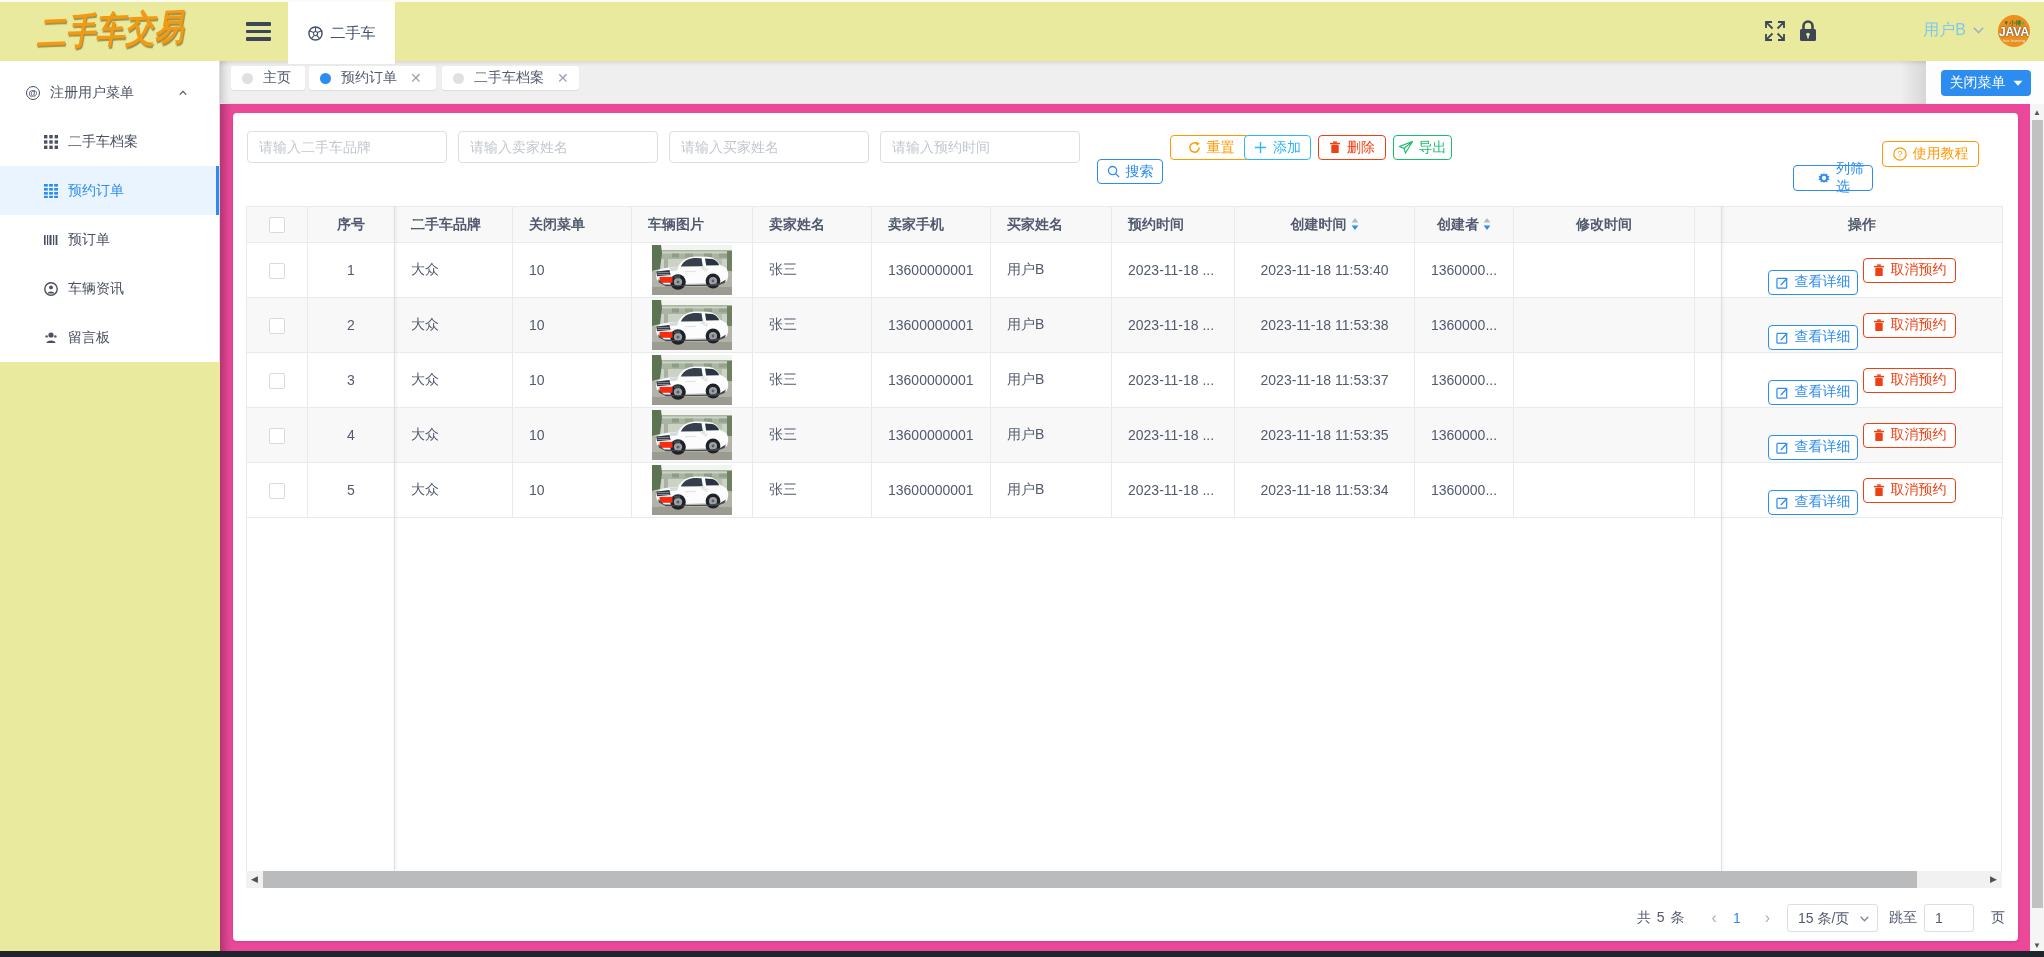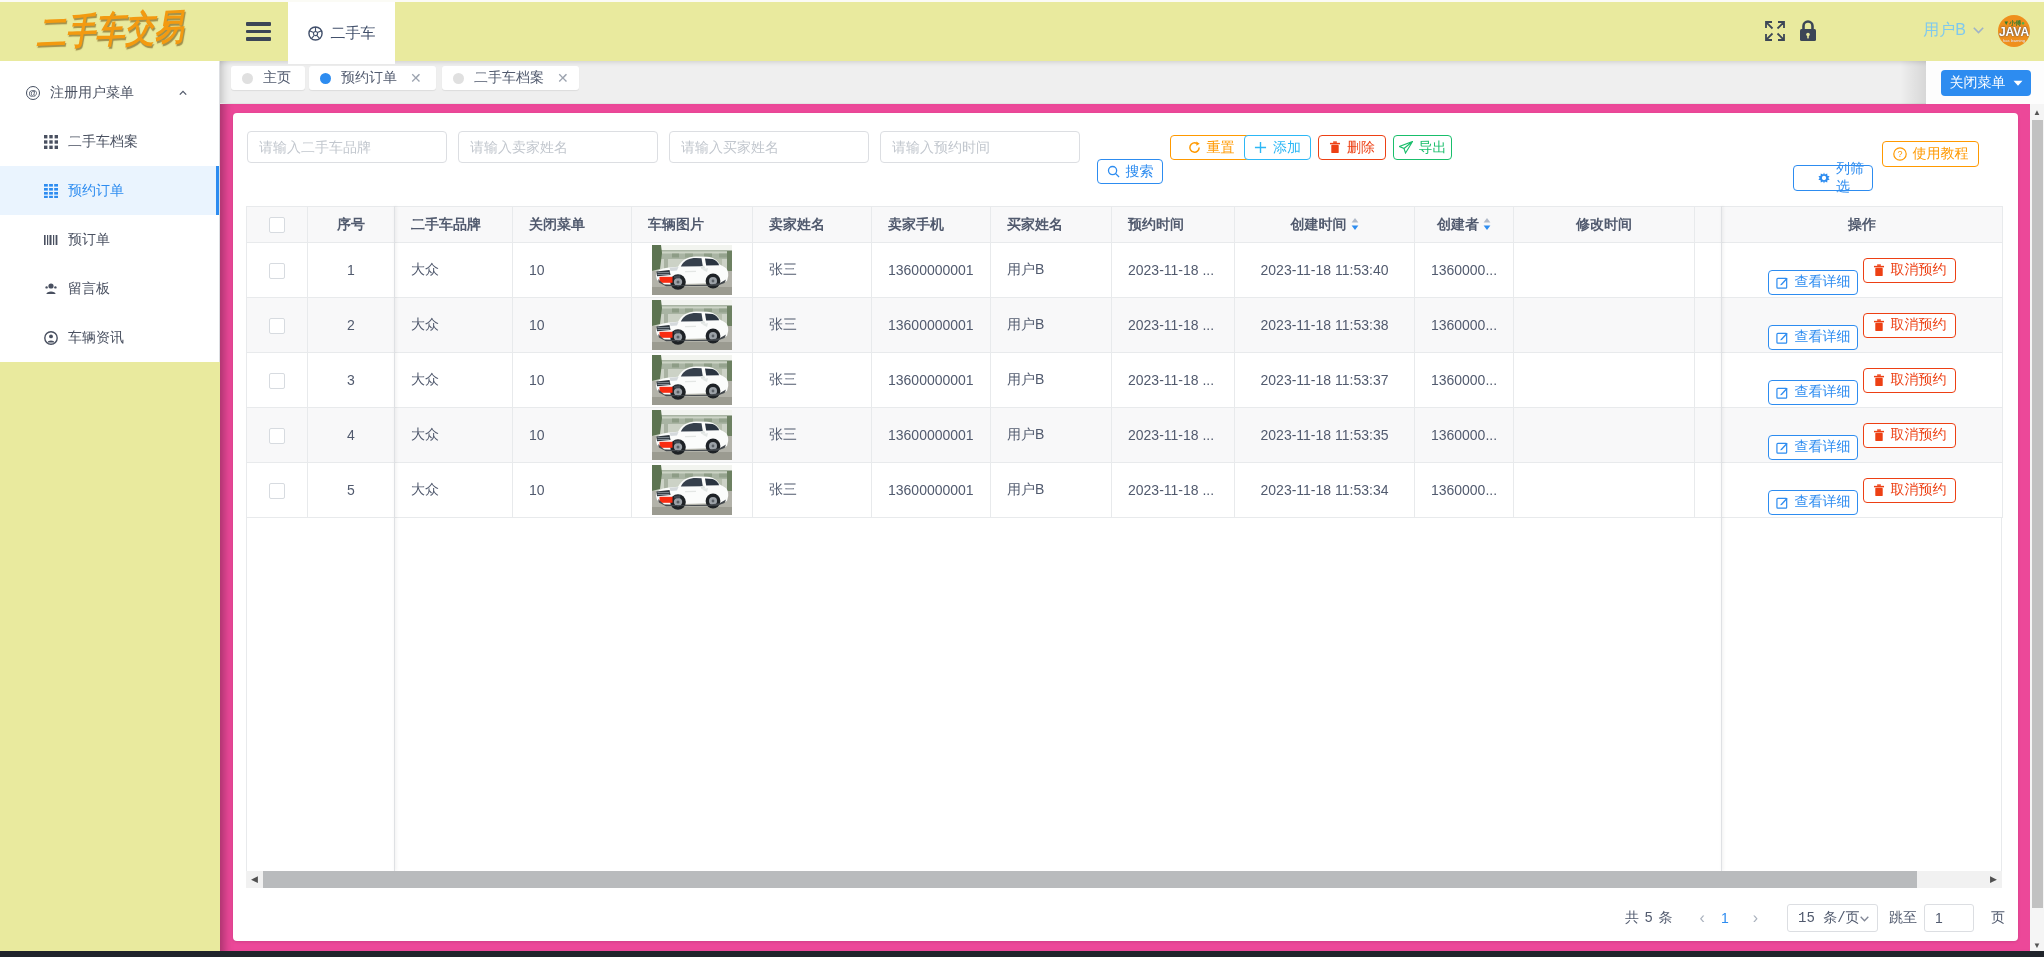--- a/index.html
+++ b/index.html
@@ -145,36 +145,36 @@
             <rect x="3" y="2" width="1.2" height="10"></rect>
             <rect x="5.5" y="2" width="2" height="10"></rect>
             <rect x="9" y="2" width="1.2" height="10"></rect>
             <rect x="11.6" y="2" width="1.8" height="10"></rect>
           </g>
         </svg>
       预订单
     </div>
     <div class="mitem msub">
       <svg class="mi" viewBox="0 0 14 14">
+          <circle cx="7" cy="7" r="6.2" fill="none" stroke="#495060" stroke-width="1.4"></circle>
+          <circle cx="7" cy="5.4" r="1.9" fill="#495060"></circle>
+          <path d="M3.4 11.6 C3.8 8.8 10.2 8.8 10.6 11.6 Z" fill="#495060"></path>
+        </svg>
+      车辆资讯
+    </div>
+    <div class="mitem msub">
+      <svg class="mi" viewBox="0 0 14 14">
           <g fill="#495060">
             <circle cx="7" cy="4" r="2.6"></circle>
             <path d="M2.4 12 C2.4 8.6 11.6 8.6 11.6 12 Z"></path>
             <circle cx="2.6" cy="5.4" r="1.2"></circle>
             <circle cx="11.4" cy="5.4" r="1.2"></circle>
           </g>
         </svg>
       留言板
-    </div>
-    <div class="mitem msub">
-      <svg class="mi" viewBox="0 0 14 14">
-          <circle cx="7" cy="7" r="6.2" fill="none" stroke="#495060" stroke-width="1.4"></circle>
-          <circle cx="7" cy="5.4" r="1.9" fill="#495060"></circle>
-          <path d="M3.4 11.6 C3.8 8.8 10.2 8.8 10.6 11.6 Z" fill="#495060"></path>
-        </svg>
-      车辆资讯
     </div>
   </div>
 </div>
 
 <div id="tophdr">
   <div id="burger">
       <div></div>
       <div></div>
       <div></div>
     </div>
@@ -453,21 +453,21 @@
       <div class="larr">◀</div>
       <div id="hthumb"></div>
       <div class="rarr">▶</div>
     </div>
 
     <div id="pager">
       <span style="letter-spacing:1px;">共 5 条</span>
       <span class="pgarrow" style="margin-left:26px;">‹</span>
       <span style="color:#2d8cf0;margin-left:16px;">1</span>
       <span class="pgarrow" style="margin-left:24px;">›</span>
-      <span class="pgsel" style="margin-left:29px;font-family:Liberation Mono, monospace;">15 条/页 <svg width="9" height="6" viewBox="0 0 9 6" style="position:absolute;right:8px;top:11px;">
+      <span class="pgsel" style="margin-left:17px;">15 条/页 <svg width="9" height="6" viewBox="0 0 9 6" style="position:absolute;right:8px;top:11px;">
             <path d="M0.7 0.7 L4.5 4.8 L8.3 0.7" stroke="#808695" stroke-width="1.3" fill="none"></path>
           </svg></span>
       <span style="margin-left:11px;">跳至</span>
       <span class="pginp" style="margin-left:7px;">1</span>
       <span style="margin-left:17px;">页</span>
     </div>
   </div>
 </div>
 
 <div id="vscroll">

